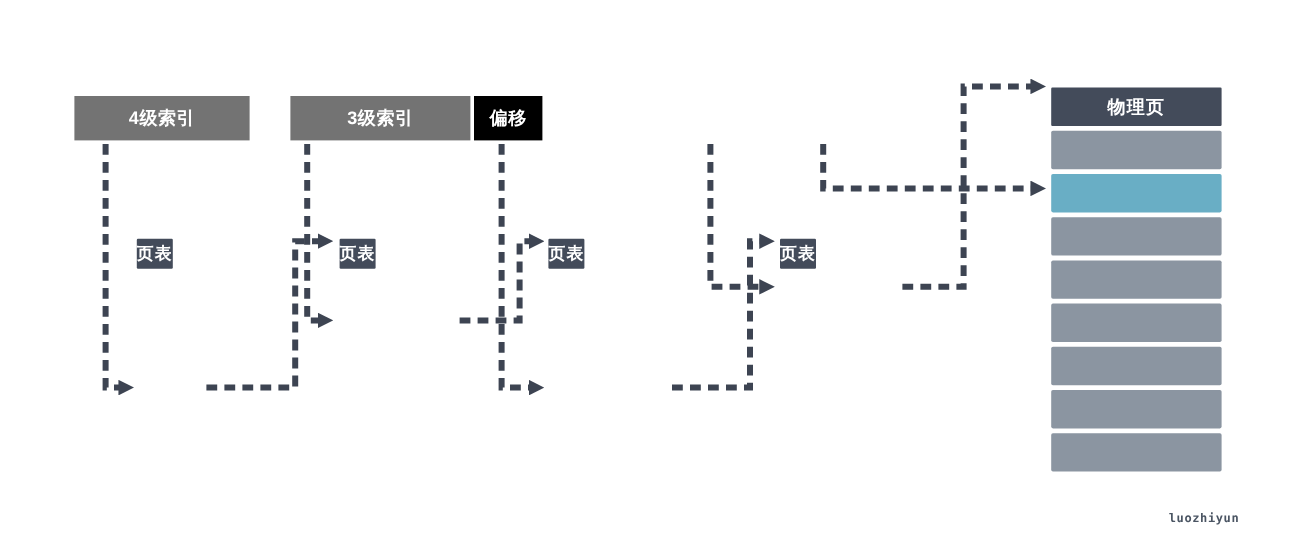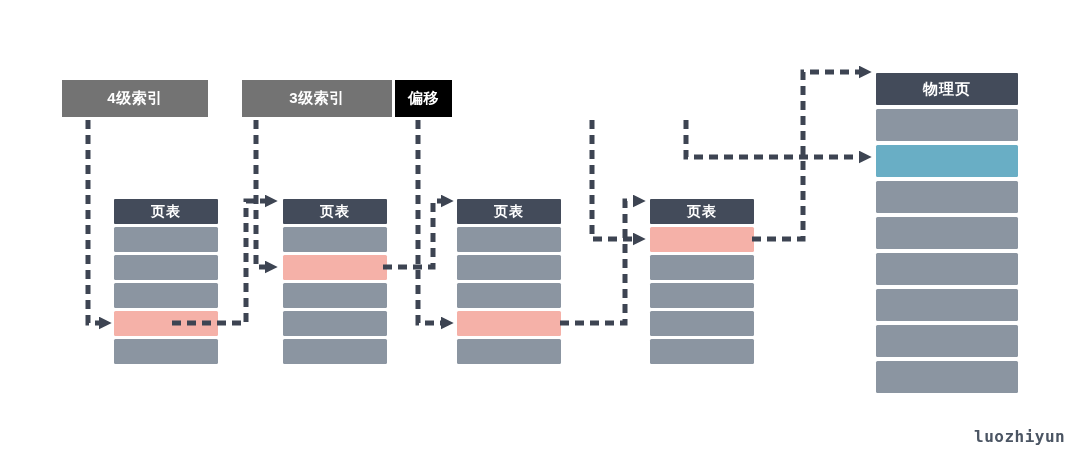--- a/index.html
+++ b/index.html
@@ -14,21 +14,21 @@
     background:#737373; color:#ffffff; font-size:15px; font-weight:bold;
     display:flex; align-items:center; justify-content:center; letter-spacing:.5px;
   }
   .seg.w1 { width:146px; } .seg.w2 { width:150px;margin-left:31px; } .seg.w3 { width:142px; }
   .seg.w4 { width:146px; } .seg.w5 { width:57px; }
   .seg.offset { background:#000000; }
 
   
   .ptable {
     position:absolute; top:199px; width:104px;
-    display:flex; flex-direction:column; gap:3px;
+    display:flex; flex-direction:row; gap:3px;
   }
   .pt-header {
     height:25px; background:#434b5a; color:#ffffff; font-size:14px; font-weight:bold;
     display:flex; align-items:center; justify-content:center; border-radius:1px;
     flex:none; letter-spacing:1px;
   }
   .cell { height:25px; background:#8b95a1; border-radius:1.5px; flex:none; }
 
   
   .physical { position:absolute; left:876px; top:73px; width:142px;
@@ -38,21 +38,21 @@
 
   
   .arrows { position:absolute; left:0; top:0; pointer-events:none; }
   .arrow-path {
     fill:none; stroke:#3d4452; stroke-width:5;
     stroke-dasharray:9 6; stroke-linecap:butt; stroke-linejoin:miter;
   }
 
   .watermark {
     position:absolute; left:974px; top:427px;
-    font-family:"DejaVu Sans Mono", monospace; font-size:16px; font-weight:bold;
+    font-family:"DejaVu Sans Mono", monospace; font-size:10px; font-weight:bold;
     color:#4b5563; letter-spacing:.5px;
   }
 </style>
 </head>
 <body>
 
 <div class="canvas">
 
   <div class="addr-bar">
     <div class="seg w1">4级索引</div>

